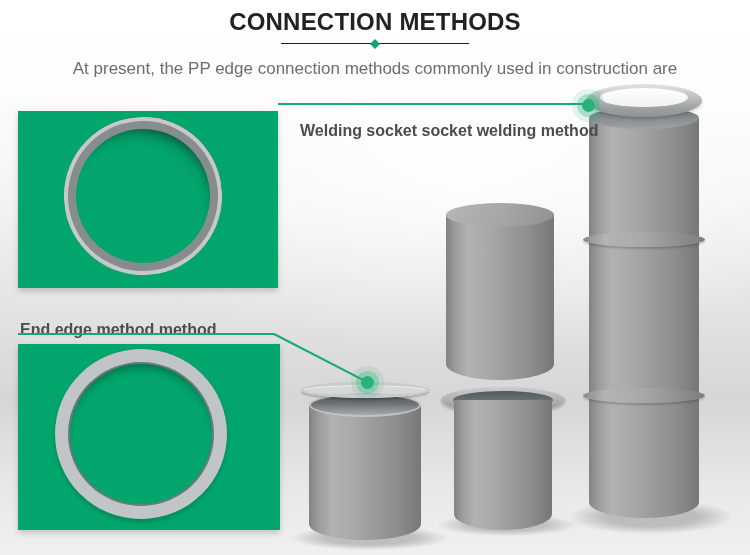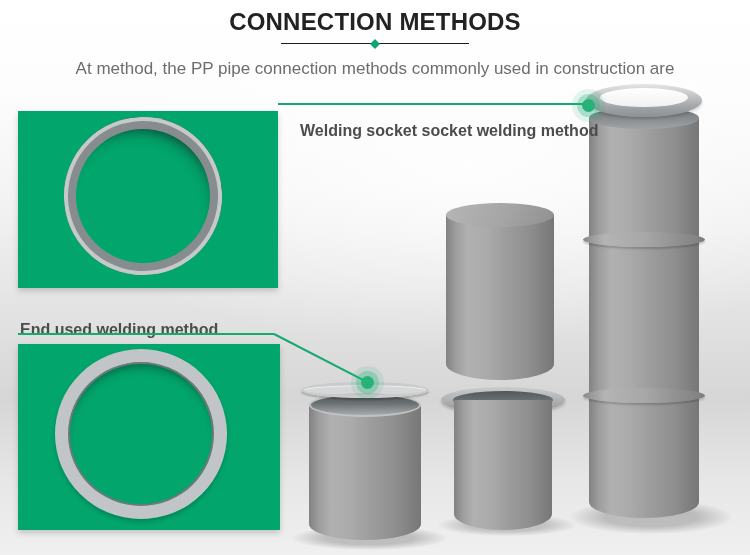--- a/index.html
+++ b/index.html
@@ -132,33 +132,33 @@
   <div class="cyl round-bottom pipeC-body"></div>
 
   <div class="cyl round-bottom pipeA-body"></div>
   <div class="pipeA-top"></div>
   <div class="gasket"></div>
 
   <div class="pline pl1"></div>
   <div class="pdot dot1"></div>
   <div class="callout-label cl1">Welding socket socket welding method</div>
 
-  <div class="callout-label cl2">End used welding method</div>
+  <div class="callout-label cl2">End edge method method</div>
   <div class="pline pl2"></div>
   <div class="pline pl2d"></div>
   <div class="pdot dot2"></div>
 
   <div class="photo photo1">
     <div class="ring1"></div>
   </div>
   <div class="photo photo2">
     <div class="ring2"></div>
   </div>
 
   <div class="header">
     <div class="title">CONNECTION METHODS</div>
     <div class="title-rule">
       <span class="diamond"></span>
     </div>
-    <div class="subtitle">At method, the PP pipe connection methods commonly used in construction are</div>
+    <div class="subtitle">At present, the PP edge connection methods commonly used in construction are</div>
   </div>
 
 </div>
 
 </body></html>

